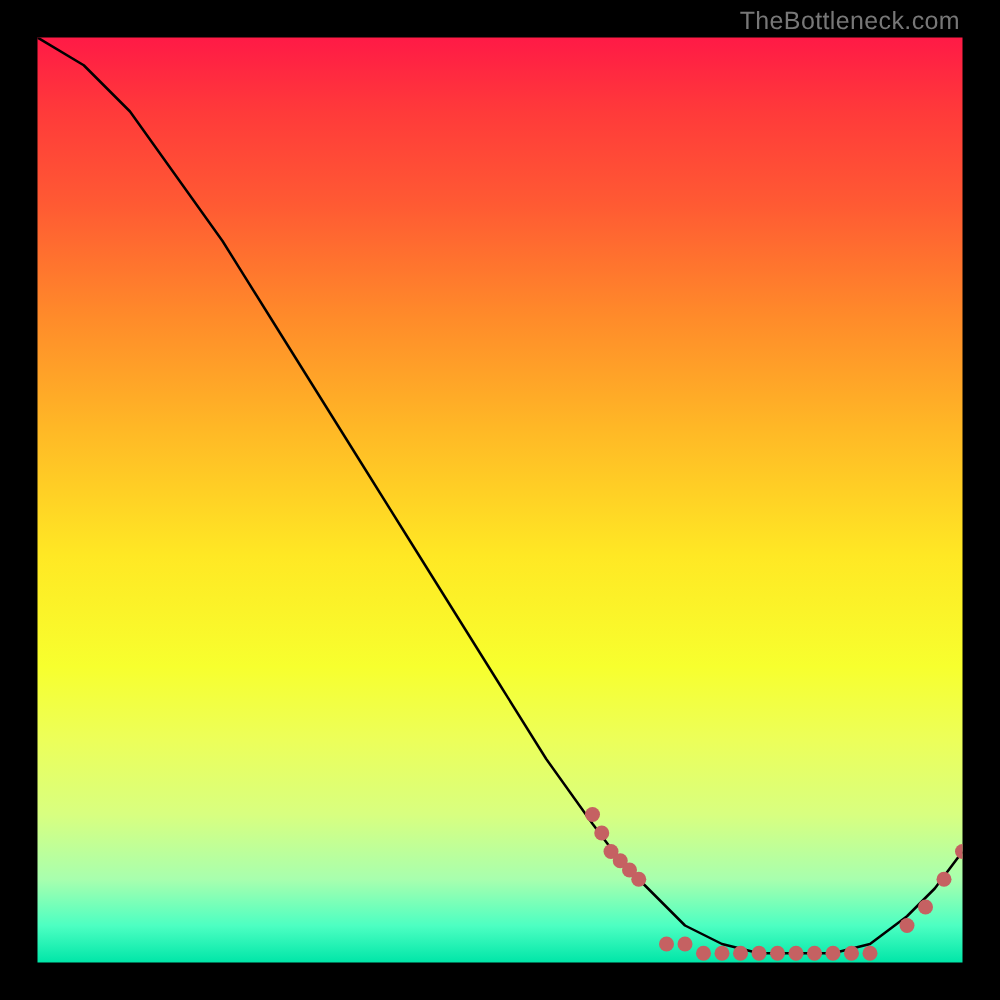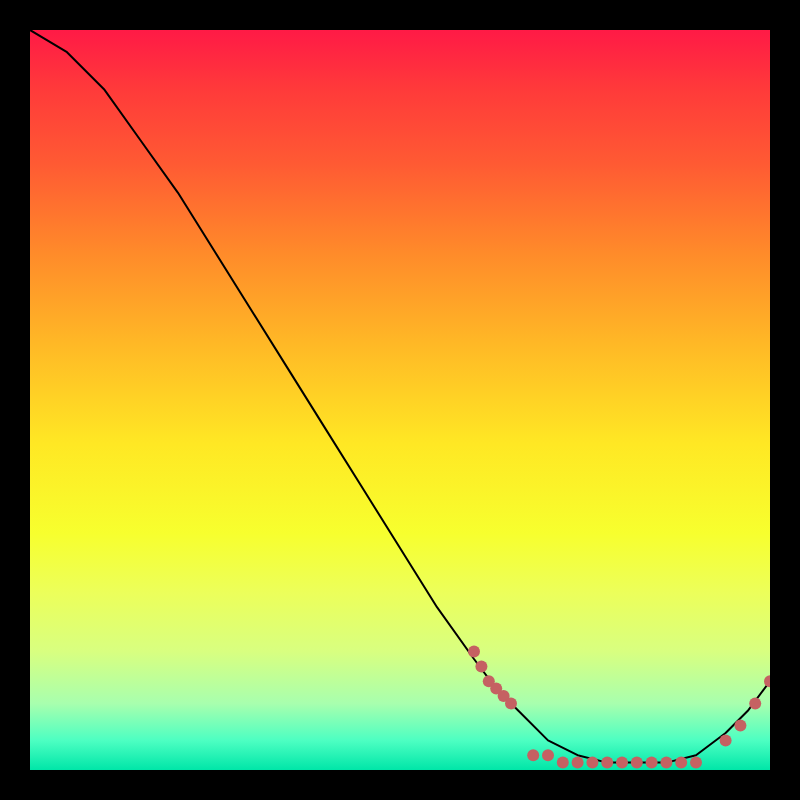--- a/index.html
+++ b/index.html
@@ -58,20 +58,21 @@
     fill: none;
     stroke: #000;
     stroke-width: 2;
     stroke-linejoin: round;
   }
 </style>
 </head>
 <body>
 
 <div class="frame">
+  <div class="watermark">TheBottleneck.com</div>
 
   <div class="plot-area">
     <svg class="overlay" viewBox="0 0 740 740" preserveAspectRatio="none">
       <path class="curve" d="M0.0 0.0 L37.0 22.2 L74.0 59.2 L111.0 111.0 L148.0 162.8 L185.0 222.0 L222.0 281.2 L259.0 340.4 L296.0 399.6 L333.0 458.8 L370.0 518.0 L407.0 577.2 L444.0 629.0 L466.2 658.6 L488.4 680.8 L518.0 710.4 L547.6 725.2 L577.2 732.6 L606.8 732.6 L636.4 732.6 L666.0 725.2 L695.6 703.0 L717.8 680.8 L740.0 651.2"></path>
       <g id="dots-group">
           <circle cx="444.0" cy="621.6" r="6" fill="#c56162"></circle>
           <circle cx="451.4" cy="636.4" r="6" fill="#c56162"></circle>
           <circle cx="458.8" cy="651.2" r="6" fill="#c56162"></circle>
           <circle cx="466.2" cy="658.6" r="6" fill="#c56162"></circle>
           <circle cx="473.6" cy="666.0" r="6" fill="#c56162"></circle>

